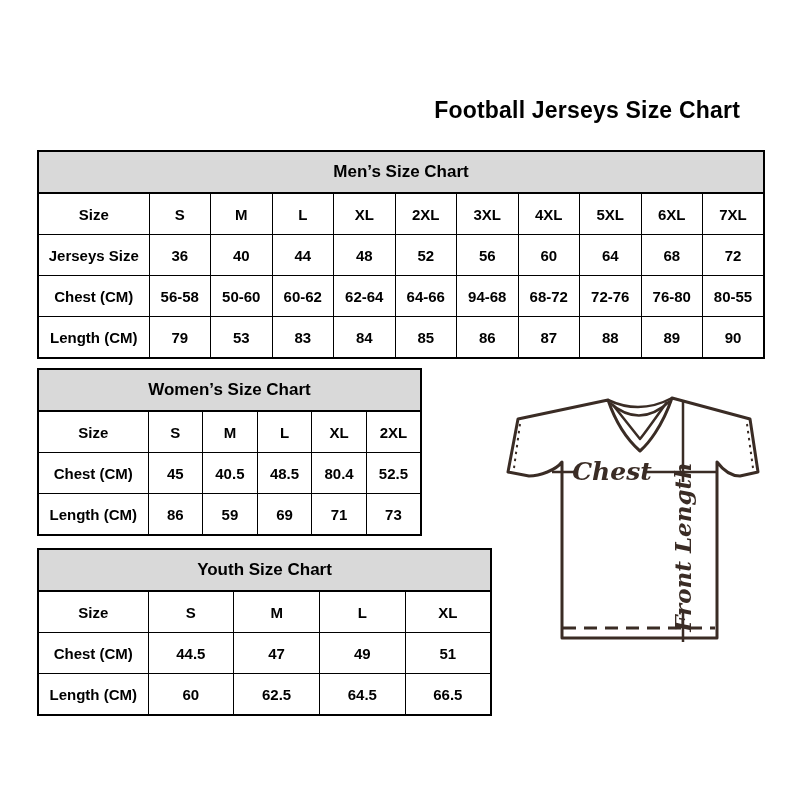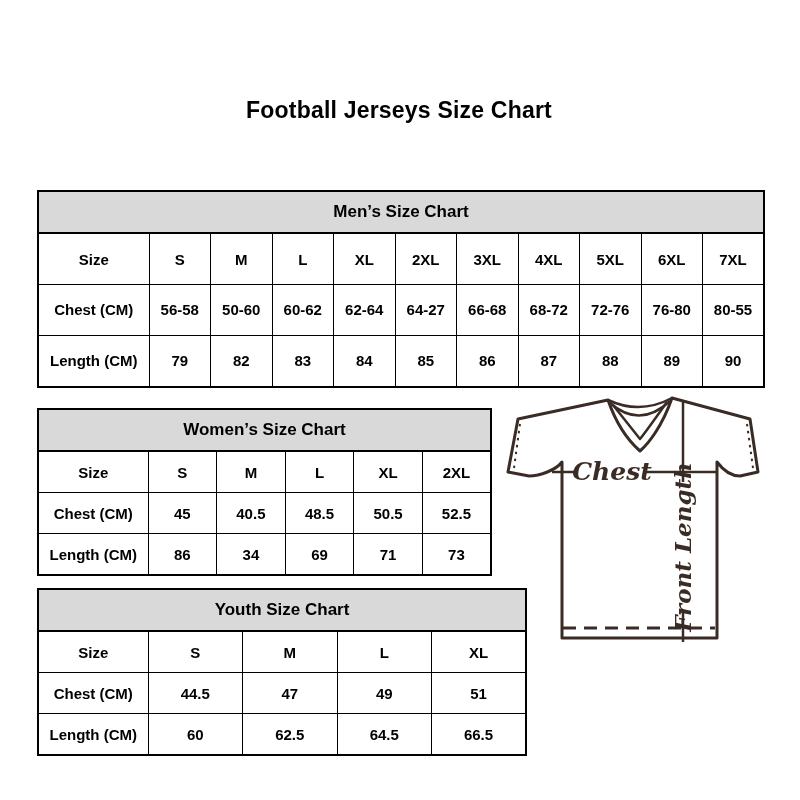--- a/index.html
+++ b/index.html
@@ -7,27 +7,26 @@
     width: 800px; height: 800px;
     background: #ffffff;
     position: relative;
     overflow: hidden;
     font-family: "Liberation Sans", sans-serif;
     color: #000;
   }
   .page-title {
     position: absolute;
     top: 97px; left: 0; width: 740px;
-    text-align: center;
+    text-align: right;
     font-size: 23px;
     font-weight: bold;
     letter-spacing: 0.2px;
-    margin-left: 29px;
-  }
-  .size-table { position: absolute; margin-top: 40px; }
+  }
+  .size-table { position: absolute; }
   .size-table table {
     border-collapse: collapse;
     table-layout: fixed;
     width: 100%; height: 100%;
     border: 2.5px solid var(--border, #000);
   }
   .size-table th.table-title {
     background: var(--header_bg, #d9d9d9);
     font-size: 17px;
     font-weight: bold;
@@ -40,22 +39,22 @@
     text-align: center;
     vertical-align: middle;
     font-size: 15px;
     font-weight: bold;
     height: 40px;
     padding: 0;
     background: #fff;
     white-space: nowrap;
   }
   #mens-table   { left: 37px; top: 150px; width: 728px; height: 198px; }
-  #womens-table { left: 37px; top: 368px; width: 455px; height: 158px; }
-  #youth-table  { left: 37px; top: 548px; width: 490px; height: 158px; }
+  #womens-table { left: 37px; top: 368px; width: 385px; height: 158px; }
+  #youth-table  { left: 37px; top: 548px; width: 455px; height: 158px; }
   .jersey-wrap { position: absolute; left: 500px; top: 388px; width: 285px; height: 260px; }
   .jersey-label {
     font-family: "DejaVu Serif", "Liberation Serif", serif;
     font-style: italic;
     font-weight: bold;
     fill: var(--diagram_line, #3a2c25);
   }
 </style>
 </head>
 <body>
@@ -90,36 +89,49 @@
           <td>L</td>
           <td>XL</td>
           <td>2XL</td>
           <td>3XL</td>
           <td>4XL</td>
           <td>5XL</td>
           <td>6XL</td>
           <td>7XL</td>
         </tr>
         <tr>
+          <td>Jerseys Size</td>
+          <td>36</td>
+          <td>40</td>
+          <td>44</td>
+          <td>48</td>
+          <td>52</td>
+          <td>56</td>
+          <td>60</td>
+          <td>64</td>
+          <td>68</td>
+          <td>72</td>
+        </tr>
+        <tr>
           <td>Chest (CM)</td>
           <td>56-58</td>
           <td>50-60</td>
           <td>60-62</td>
           <td>62-64</td>
-          <td>64-27</td>
-          <td>66-68</td>
+          <td>64-66</td>
+          <td>94-68</td>
           <td>68-72</td>
           <td>72-76</td>
           <td>76-80</td>
           <td>80-55</td>
         </tr>
         <tr>
           <td>Length (CM)</td>
           <td>79</td>
-          <td>82</td>
+          <td>53</td>
           <td>83</td>
           <td>84</td>
           <td>85</td>
           <td>86</td>
           <td>87</td>
           <td>88</td>
           <td>89</td>
           <td>90</td>
         </tr>
       </tbody>
@@ -148,27 +160,27 @@
           <td>M</td>
           <td>L</td>
           <td>XL</td>
           <td>2XL</td>
         </tr>
         <tr>
           <td>Chest (CM)</td>
           <td>45</td>
           <td>40.5</td>
           <td>48.5</td>
-          <td>50.5</td>
+          <td>80.4</td>
           <td>52.5</td>
         </tr>
         <tr>
           <td>Length (CM)</td>
           <td>86</td>
-          <td>34</td>
+          <td>59</td>
           <td>69</td>
           <td>71</td>
           <td>73</td>
         </tr>
       </tbody>
   </table>
 </div>
 
 <div class="size-table" id="youth-table">
   <table>

